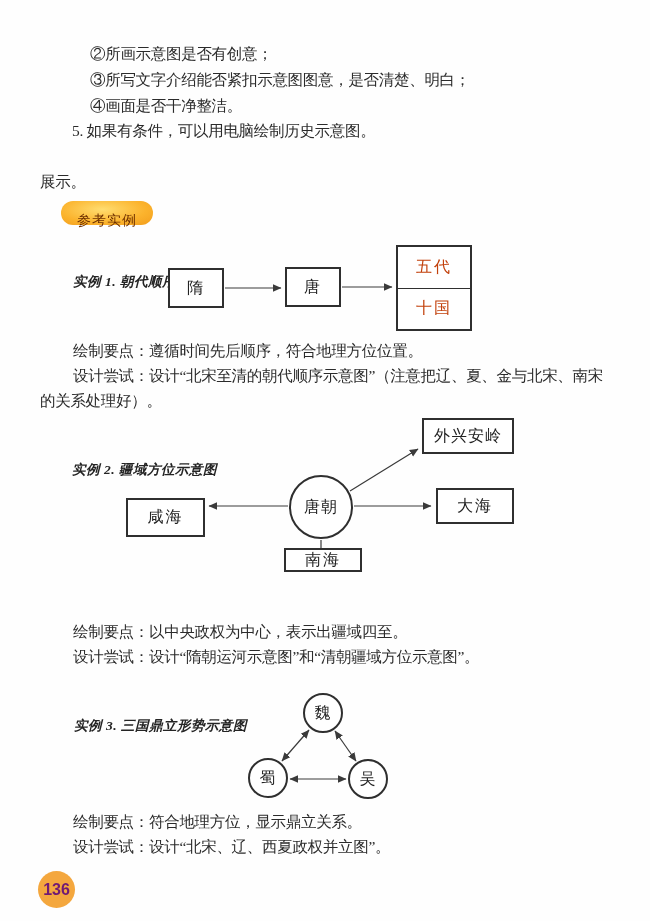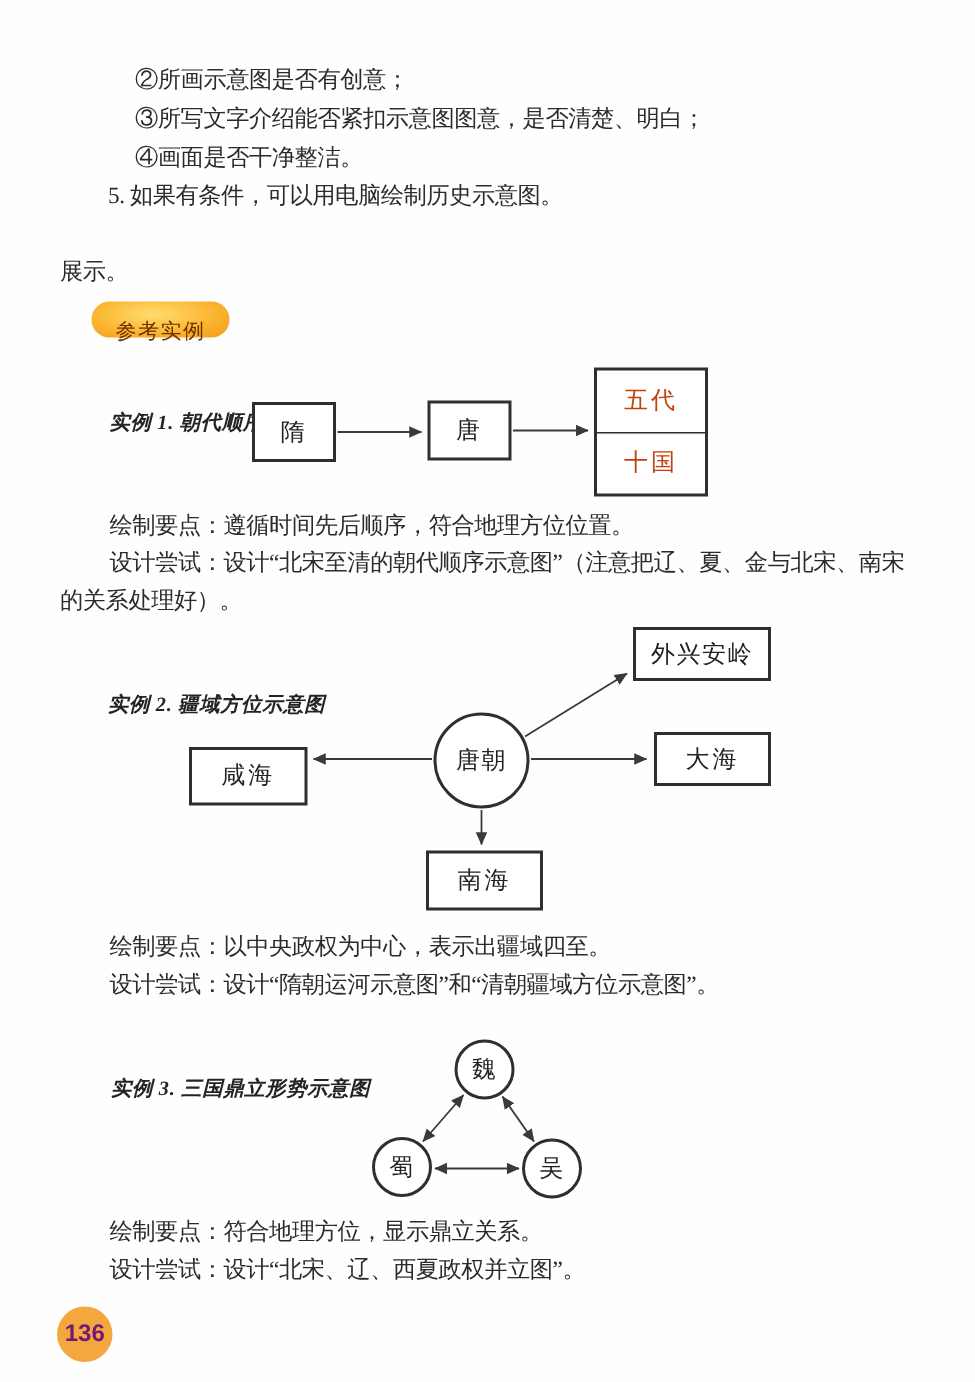--- a/index.html
+++ b/index.html
@@ -95,21 +95,21 @@
   </div>
   <div class="tline" style="left:73px; top:341px">绘制要点：遵循时间先后顺序，符合地理方位位置。</div>
   <div class="tline" style="left:73px; top:366px">设计尝试：设计“北宋至清的朝代顺序示意图”（注意把辽、夏、金与北宋、南宋</div>
   <div class="tline" style="left:40px; top:391px">的关系处理好）。</div>
 
   <div class="ex-title" style="left:72px; top:417px">实例 2. 疆域方位示意图</div>
   <div class="dbox" style="left:422px; top:418px; width:92px; height:36px; letter-spacing:1px">外兴安岭</div>
   <div class="dbox" style="left:126px; top:498px; width:79px; height:39px">咸海</div>
   <div class="dcircle" style="left:289px; top:475px; width:64px; height:64px">唐朝</div>
   <div class="dbox" style="left:436px; top:488px; width:78px; height:36px">大海</div>
-  <div class="dbox" style="left:284px; top:567px; width:78px; height:40px">南海</div>
+  <div class="dbox" style="left:284px; top:548px; width:78px; height:24px">南海</div>
   <div class="tline" style="left:73px; top:622px">绘制要点：以中央政权为中心，表示出疆域四至。</div>
   <div class="tline" style="left:73px; top:647px">设计尝试：设计“隋朝运河示意图”和“清朝疆域方位示意图”。</div>
 
   <div class="ex-title" style="left:74px; top:673px">实例 3. 三国鼎立形势示意图</div>
   <div class="dcircle" style="left:303px; top:693px; width:40px; height:40px">魏</div>
   <div class="dcircle" style="left:248px; top:758px; width:40px; height:40px">蜀</div>
   <div class="dcircle" style="left:348px; top:759px; width:40px; height:40px">吴</div>
   <div class="tline" style="left:73px; top:812px">绘制要点：符合地理方位，显示鼎立关系。</div>
   <div class="tline" style="left:73px; top:837px">设计尝试：设计“北宋、辽、西夏政权并立图”。</div>
 

